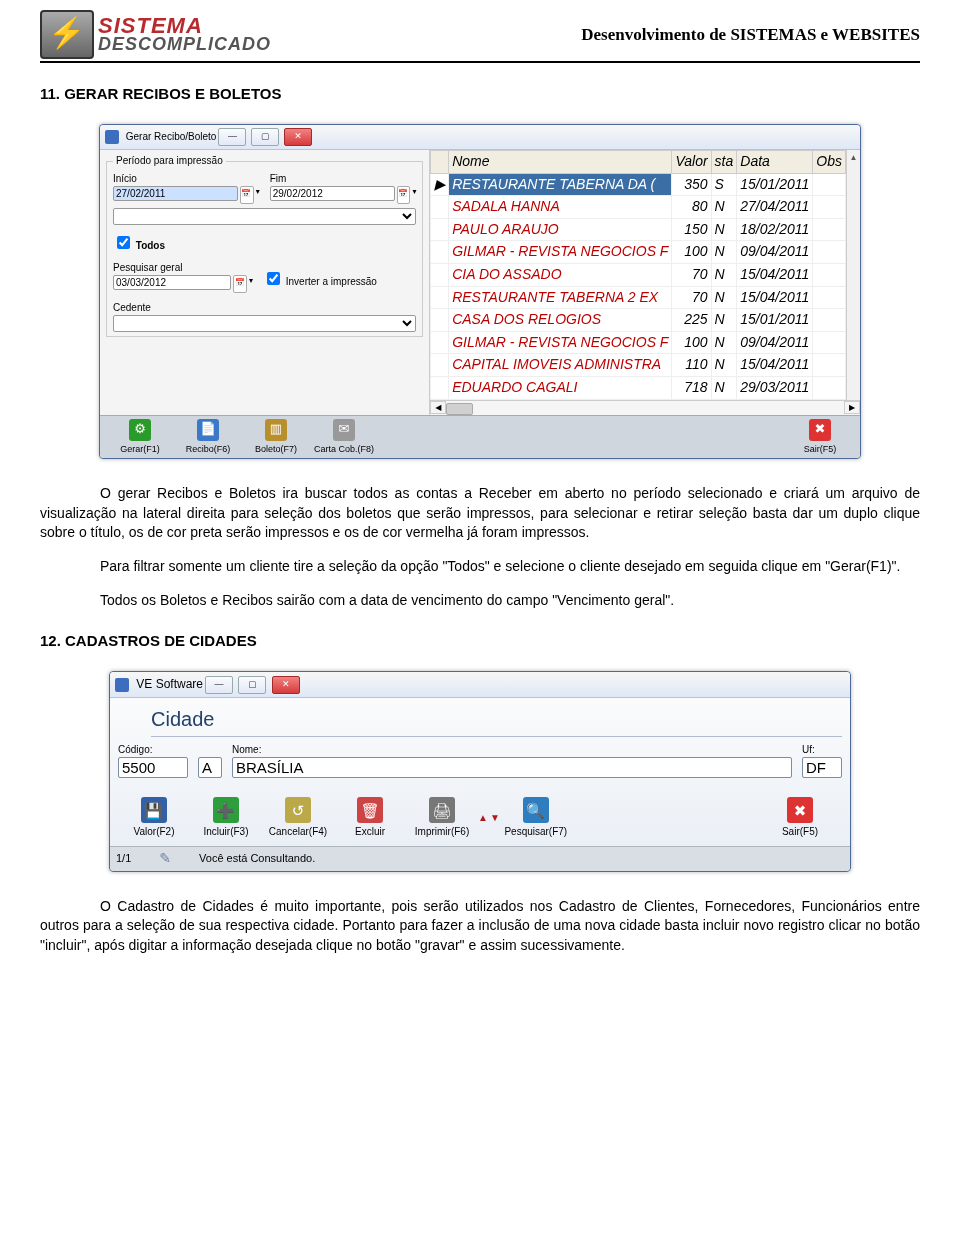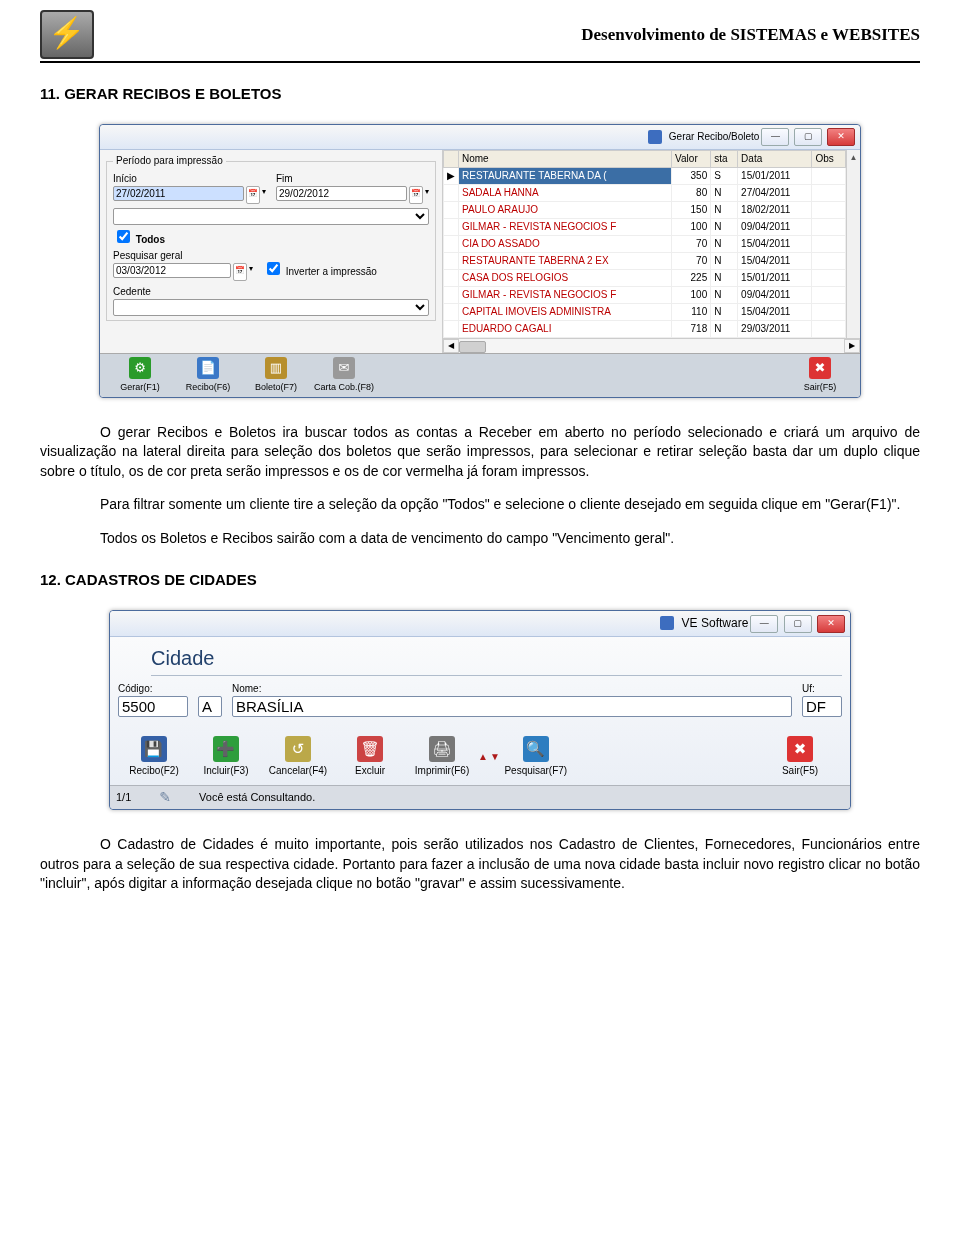--- a/index.html
+++ b/index.html
@@ -83,21 +83,21 @@
     border-radius: 4px;
     background: #fff;
     box-shadow: 0 0 4px rgba(0,0,0,0.3);
     font-size: 10px;
   }
   .titlebar {
     background: linear-gradient(#f7f7f7,#dfe8f6);
     padding: 3px 5px;
     display: flex;
     align-items: center;
-    justify-content: flex-end;
+    justify-content: flex-start;
     border-bottom: 1px solid #b3c4de;
     border-radius: 4px 4px 0 0;
   }
   .titlebar .ticon {
     width: 14px;
     height: 14px;
     background: #3d6dbf;
     border-radius: 2px;
     display: inline-block;
     margin-right: 4px;
@@ -182,32 +182,33 @@
     border-radius: 2px;
     padding: 1px 2px;
     width: 100%;
     box-sizing: border-box;
     background: #fff;
   }
   .full {
     width: 100%;
   }
   .ck {
-    margin: 2px 0;
+    margin: 8px 0;
     font-size: 10px;
   }
   .right-panel {
     flex: 1;
     display: flex;
     flex-direction: column;
   }
   table.data {
     border-collapse: collapse;
     width: 100%;
-    font-size: 10px;
+    font-size: 14px;
+    font-style: italic;
   }
   table.data th {
     background: #f1ede1;
     border: 1px solid #ccc;
     padding: 1px 3px;
     text-align: left;
     font-weight: normal;
   }
   table.data td {
     border: 1px solid #eee;
@@ -368,20 +369,24 @@
     font-size: 10px;
     line-height: 1;
   }
 </style>
 </head>
 <body>
 
 <div class="header-row">
   <div class="logo">
     <div class="logo-bolt">⚡</div>
+    <div class="logo-text">
+      <div class="l1">SISTEMA</div>
+      <div class="l2">DESCOMPLICADO</div>
+    </div>
   </div>
   <div class="tagline">Desenvolvimento de SISTEMAS e WEBSITES</div>
 </div>
 
 <h2 class="section">11. GERAR RECIBOS E BOLETOS</h2>
 
 <div class="win">
   <div class="titlebar">
     <div>
       <span class="ticon"></span>
@@ -602,21 +607,21 @@
         <input type="text" value="BRASÍLIA" style="">
       </div>
       <div class="col" style="width:40px">
         <label class="sm">Uf:</label>
         <input type="text" value="DF" style="">
       </div>
     </div>
     <div class="toolbar" style="background:transparent;border:none;margin-top:12px;padding-left:0">
       <div class="tbtn2">
           <div class="tbicon" style="background:#3460a6">💾</div>
-          <span>Recibo(F2)</span>
+          <span>Valor(F2)</span>
         </div>
       <div class="tbtn2">
           <div class="tbicon" style="background:#2e9e3c">➕</div>
           <span>Incluir(F3)</span>
         </div>
       <div class="tbtn2">
           <div class="tbicon" style="background:#bba849">↺</div>
           <span>Cancelar(F4)</span>
         </div>
       <div class="tbtn2">

